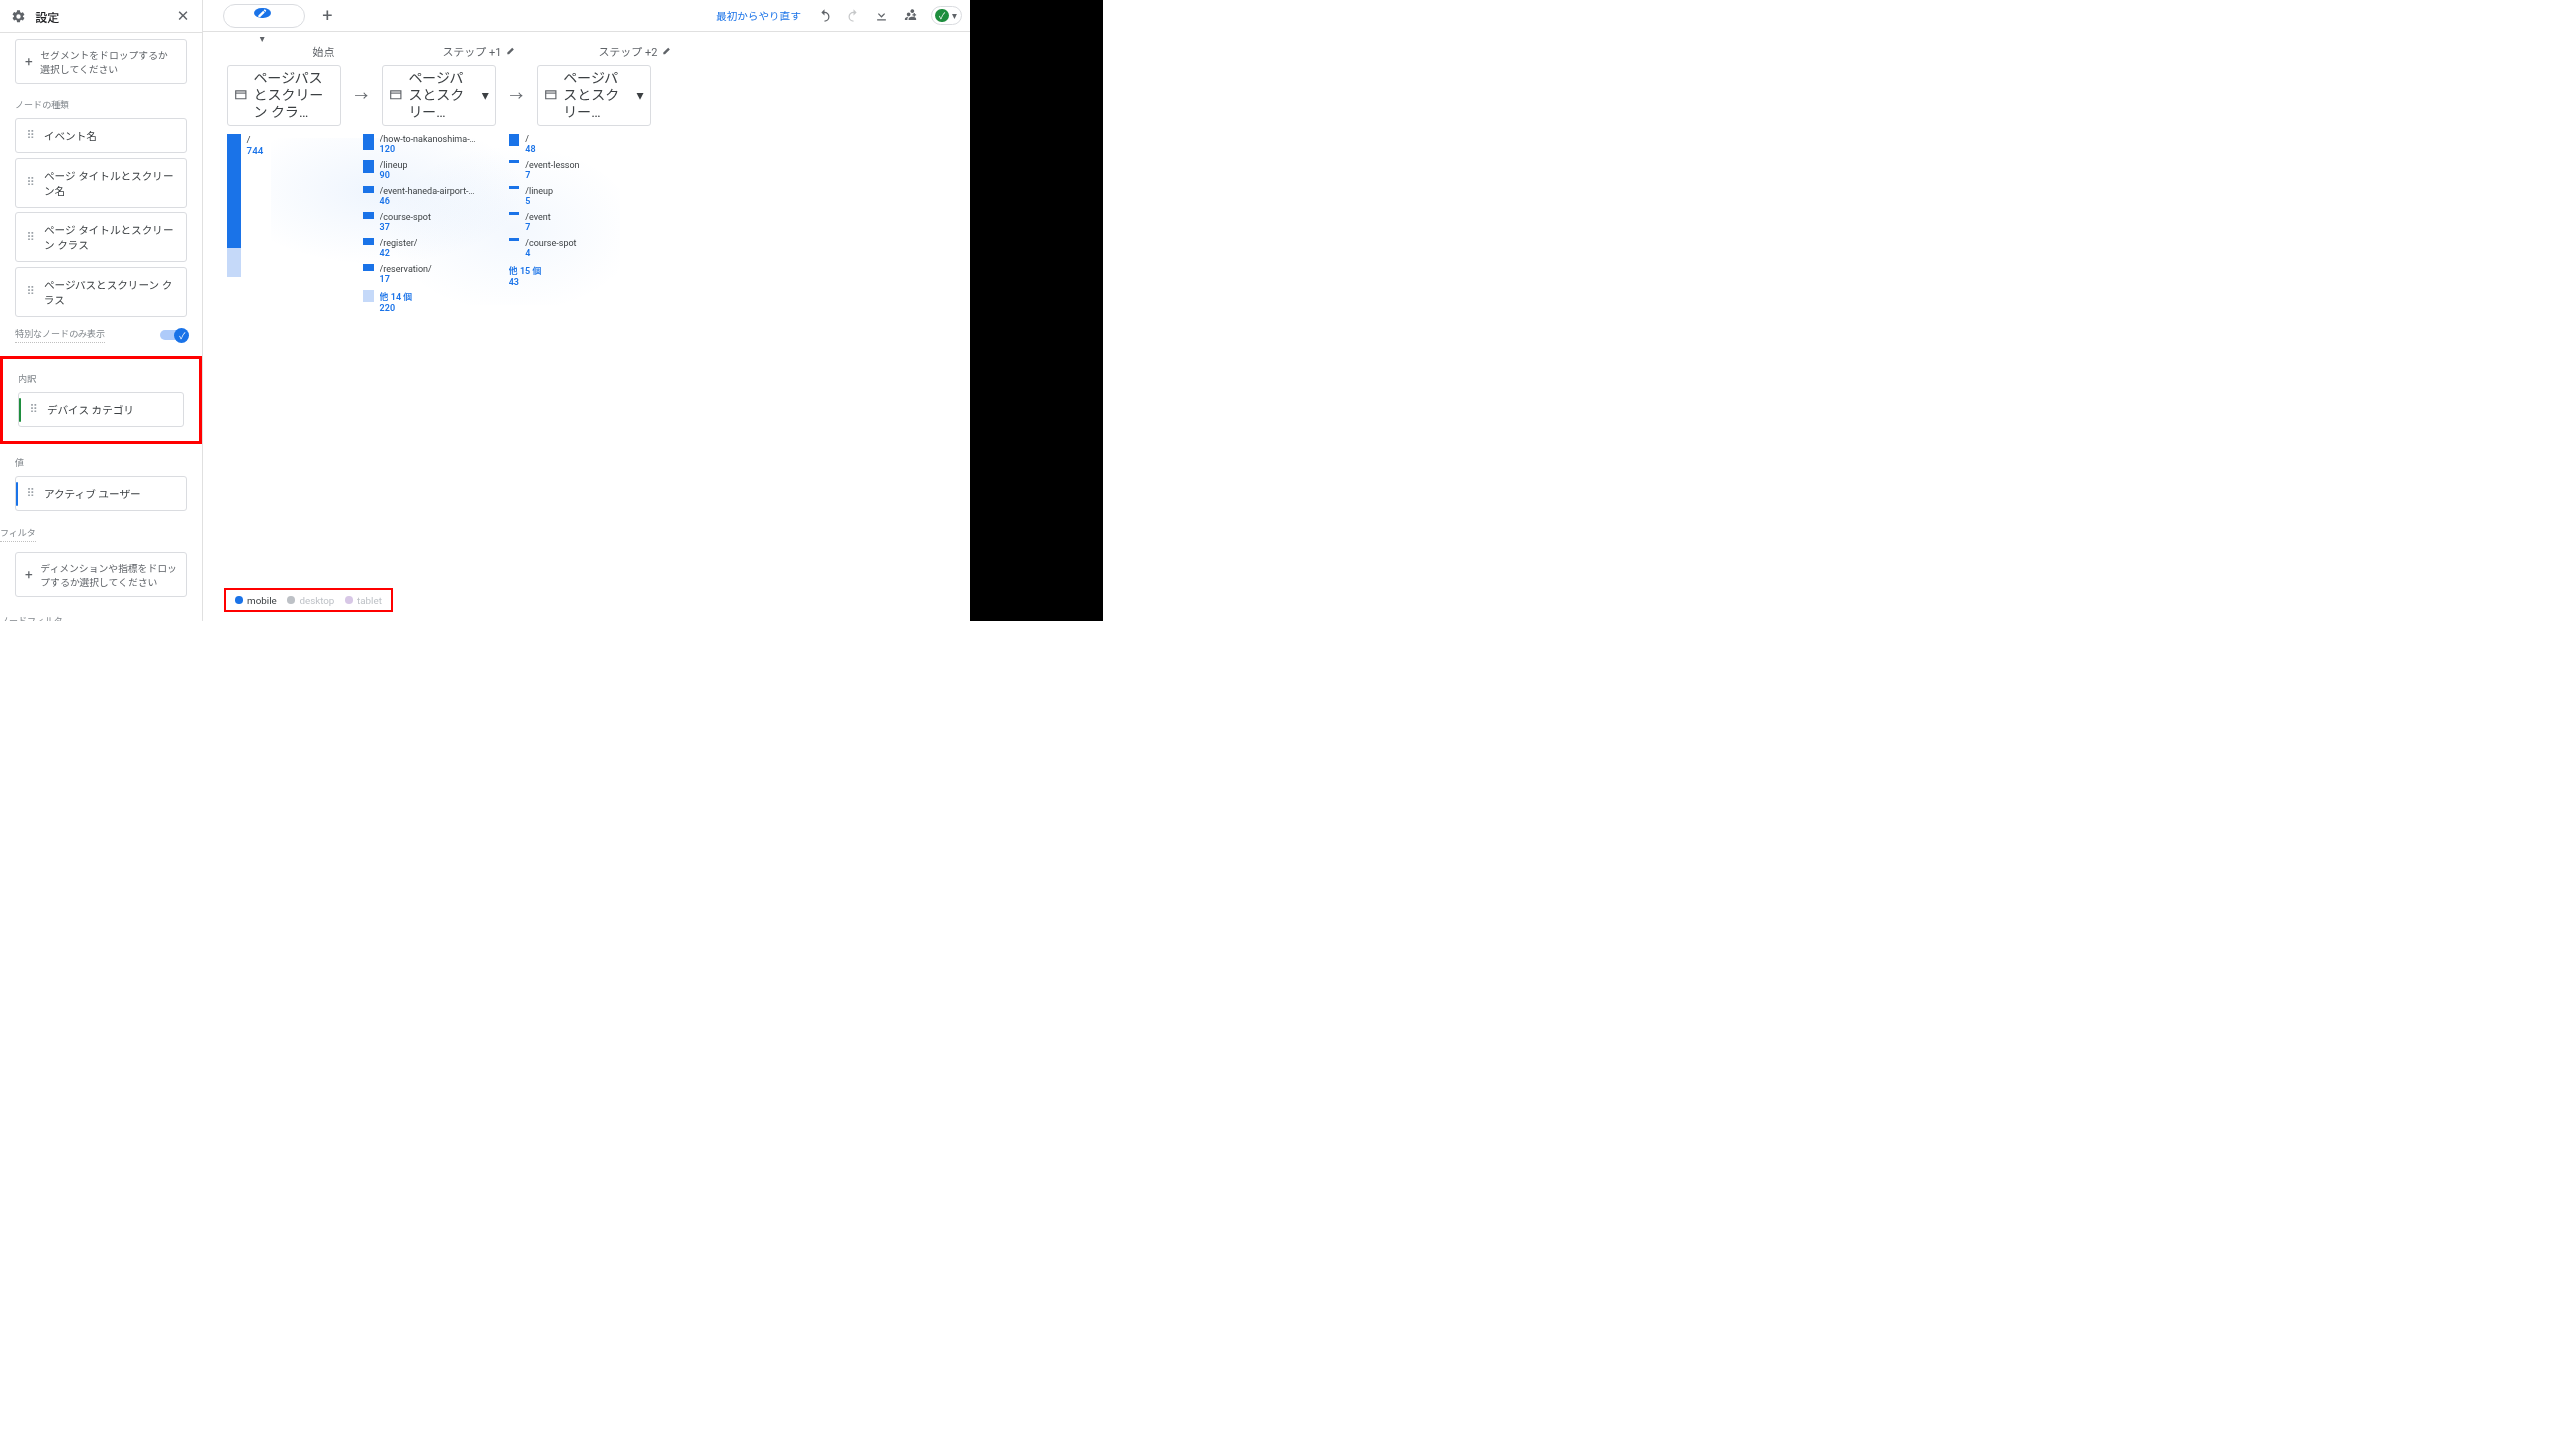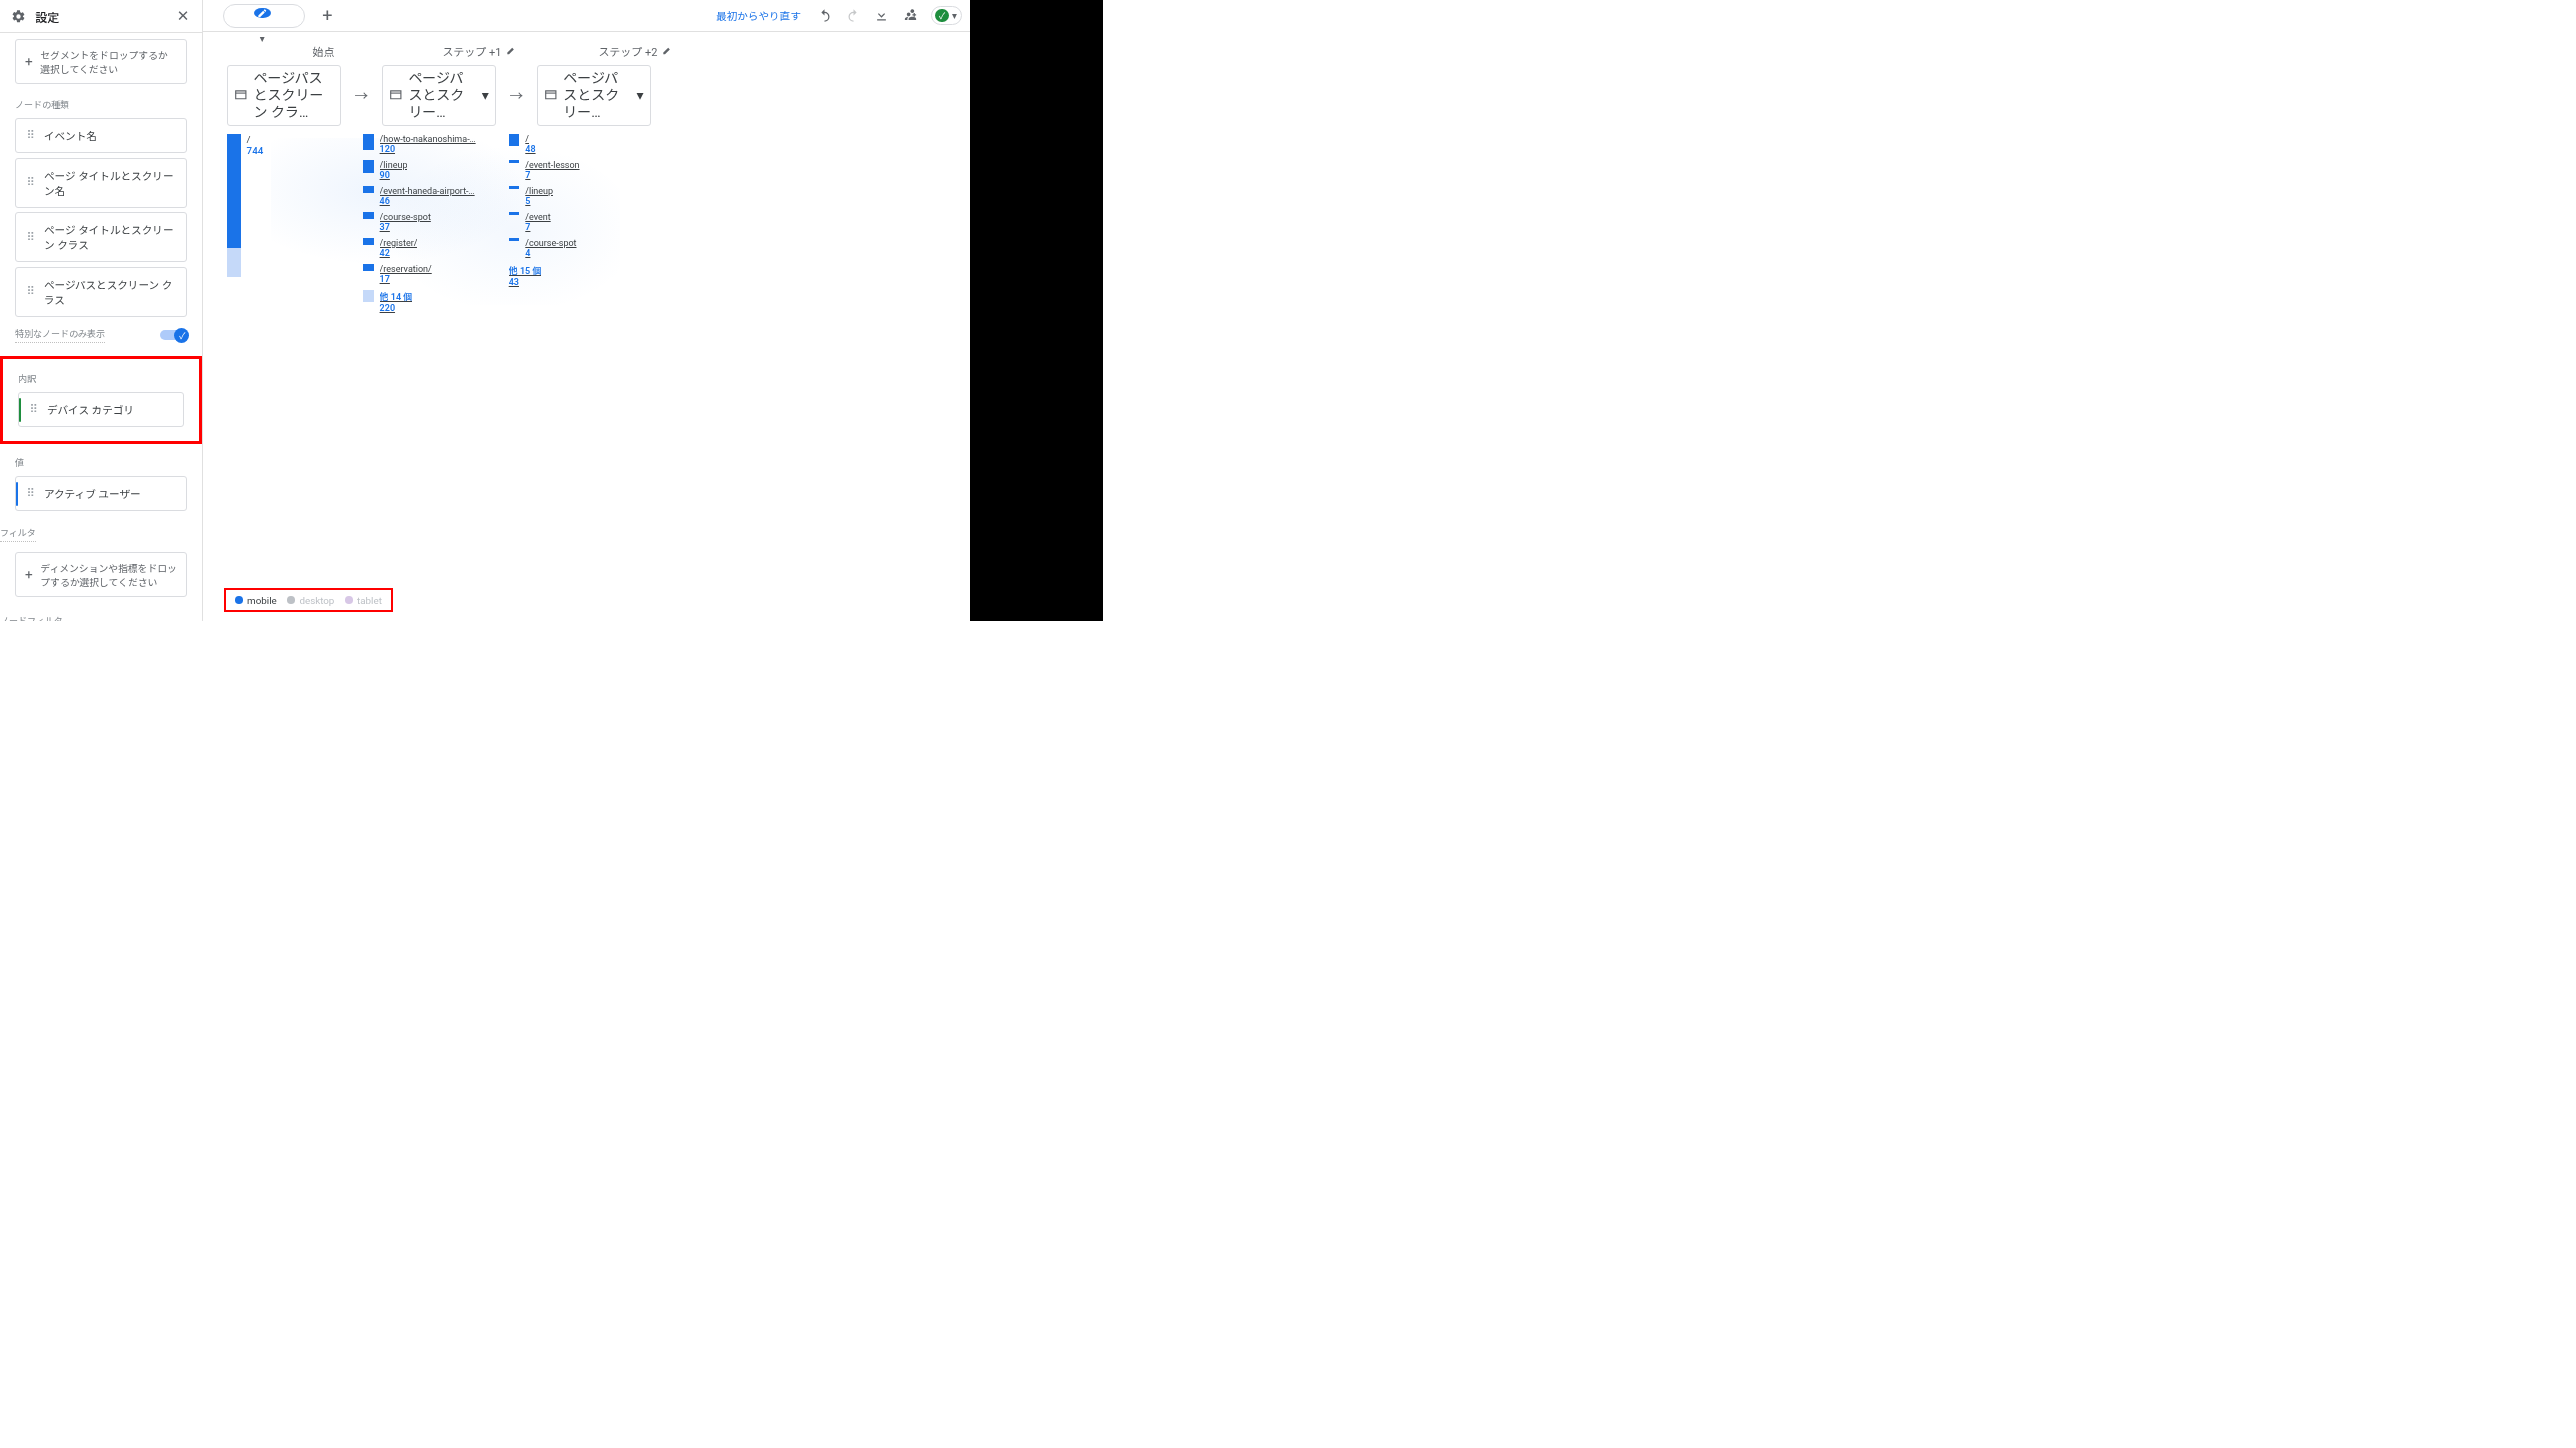--- a/index.html
+++ b/index.html
@@ -172,21 +172,21 @@
     display: inline-block; margin-right: 6px; vertical-align: top;
   }
   .startcol .bigbar-wrap { display: flex; }
   .startcol .bigbar-tail { width: 13.6px; height: 29px; background: #c5d9f9; }
   .startcol .labelbox { font-size: 9.8px; color: #1a73e8; font-weight: 500; }
   .startcol .labelbox .path { color: #3c4043; font-weight: 400; }
 
   .noderow { display: flex; align-items: flex-start; gap: 6px; }
   .noderow .bar { width: 10.6px; background: #1a73e8; }
   .noderow.faded .bar { background: #c5d9f9; }
-  .noderow .txtcol { font-size: 9px; text-decoration: underline; }
+  .noderow .txtcol { font-size: 9px; }
   .noderow .name { color: #3c4043; white-space: nowrap; max-width: 106px; overflow: hidden; text-overflow: ellipsis; }
   .noderow .val  { color: #1a73e8; font-weight: 600; }
   .noderow.other .name, .noderow.other .val { color: #1a73e8; font-weight: 600; }
 
   .col2 { width: 129px; }
   .col3 { width: 129px; }
 
   
   .flowbg {
     position: absolute;

